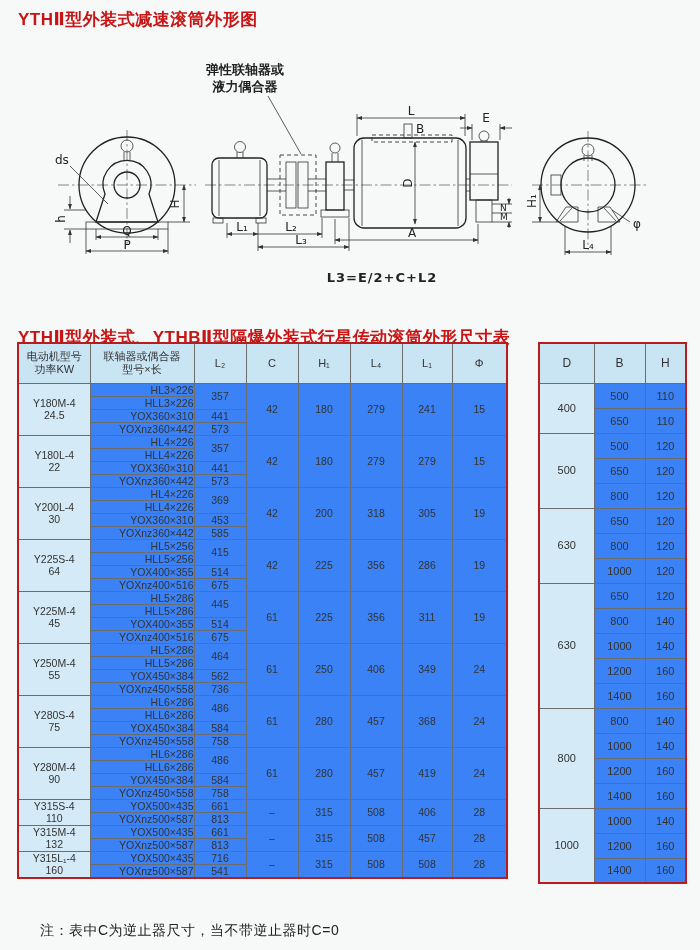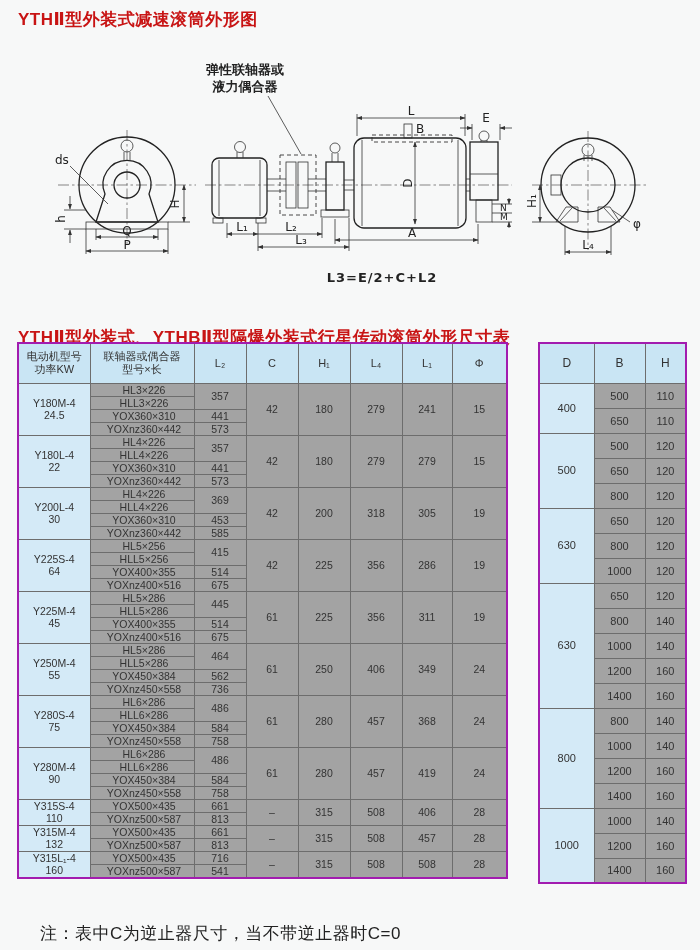--- a/index.html
+++ b/index.html
@@ -24,41 +24,41 @@
   svg .sm{font-size:9px}
   svg .callout{font-size:13px;font-weight:bold}
   svg .formula{font-size:13px;font-weight:600;letter-spacing:1px}
   .thick{stroke:#222;stroke-width:1.3;fill:none}
   .thin{stroke:#333;stroke-width:0.8;fill:none}
   .dim{stroke:#333;stroke-width:0.8;fill:none}
   .cl{stroke:#555;stroke-width:0.7;fill:none;stroke-dasharray:11 3 2.5 3}
   .dash{stroke:#333;stroke-width:0.9;fill:none;stroke-dasharray:4 3}
 
   #tables{position:absolute;left:17px;top:342px;display:flex;gap:30px;align-items:flex-start}
-  table{border-collapse:collapse;table-layout:fixed;background:#a3a3a3;border:2px solid #a21caf}
+  table{border-collapse:collapse;table-layout:fixed;background:#3b82f6;border:2px solid #b91c1c}
   th,td{border:1px solid #6d6d6d;text-align:center;vertical-align:middle;overflow:hidden;white-space:nowrap}
   th{background:#c9e5f4;font-weight:normal;color:#333}
   #main-table{width:489px}
   #main-table th{height:40px;font-size:11px;line-height:13px}
   #main-table td{height:13px;font-size:10.5px;line-height:12px;color:#333}
   #main-table col.c-model{width:72px}
   #main-table col.c-coupling{width:104px}
   #main-table col.c-n{width:52px}
   #main-table col.c-l1{width:50px}
   #main-table col.c-phi{width:55px}
-  .coupling-cell{text-align:center;padding-left:4px}
+  .coupling-cell{text-align:right;padding-left:4px}
   .model-cell{background:#d4eaf7;font-size:10.5px;line-height:15px}
   tr.group-start td{border-top:1.5px solid #333}
   #dim-table{width:147px}
   #dim-table th{height:40px;font-size:12px}
   #dim-table td{height:25px;font-size:11px;color:#333}
   #dim-table col.c-d{width:55px}
   #dim-table col.c-b{width:51px}
   #dim-table col.c-h{width:41px}
-  #note{position:absolute;left:40px;top:922px;font-size:17px;color:#222;letter-spacing:0.5px}
+  #note{position:absolute;left:40px;top:922px;font-size:14px;color:#222;letter-spacing:0.5px}
 </style>
 </head>
 <body>
 
 <div id="title1" class="doc-title">YTHⅡ型外装式减速滚筒外形图</div>
 
 <div id="drawing-wrap">
 <svg width="700" height="268" viewBox="0 0 700 268">
   <defs>
     <marker id="ar" viewBox="0 0 10 10" refX="9" refY="5" markerWidth="7" markerHeight="7" orient="auto-start-reverse">

